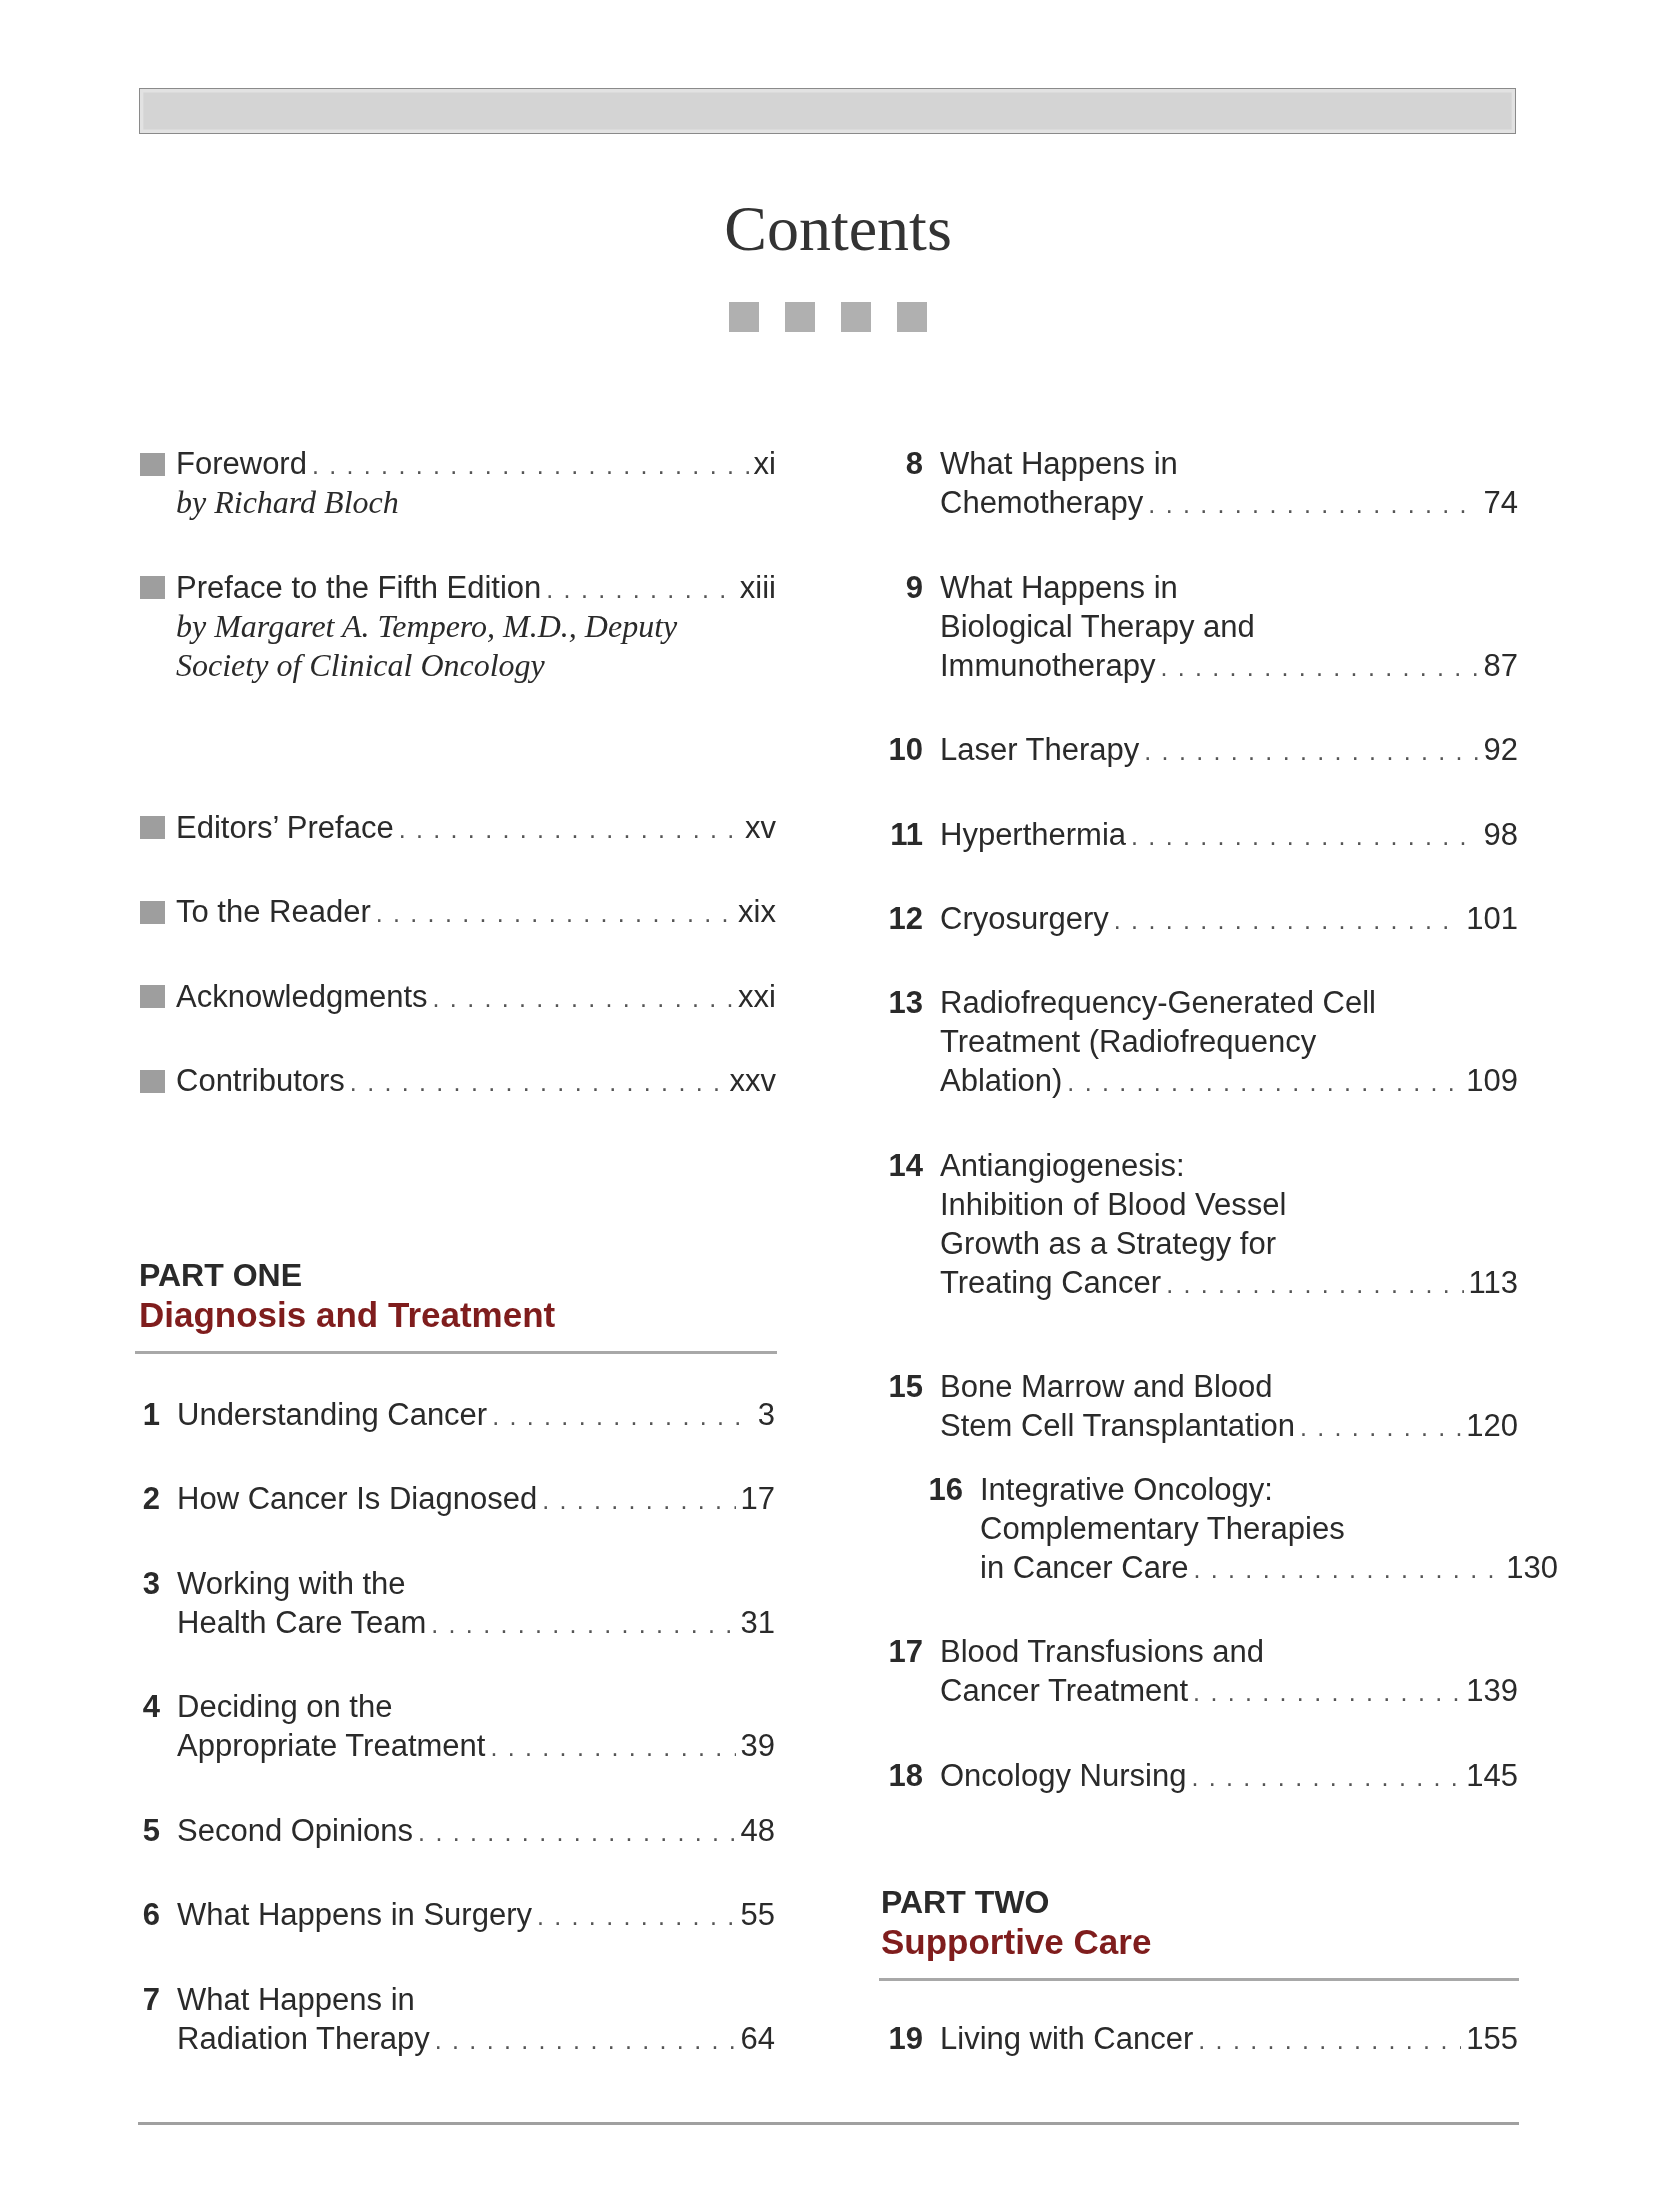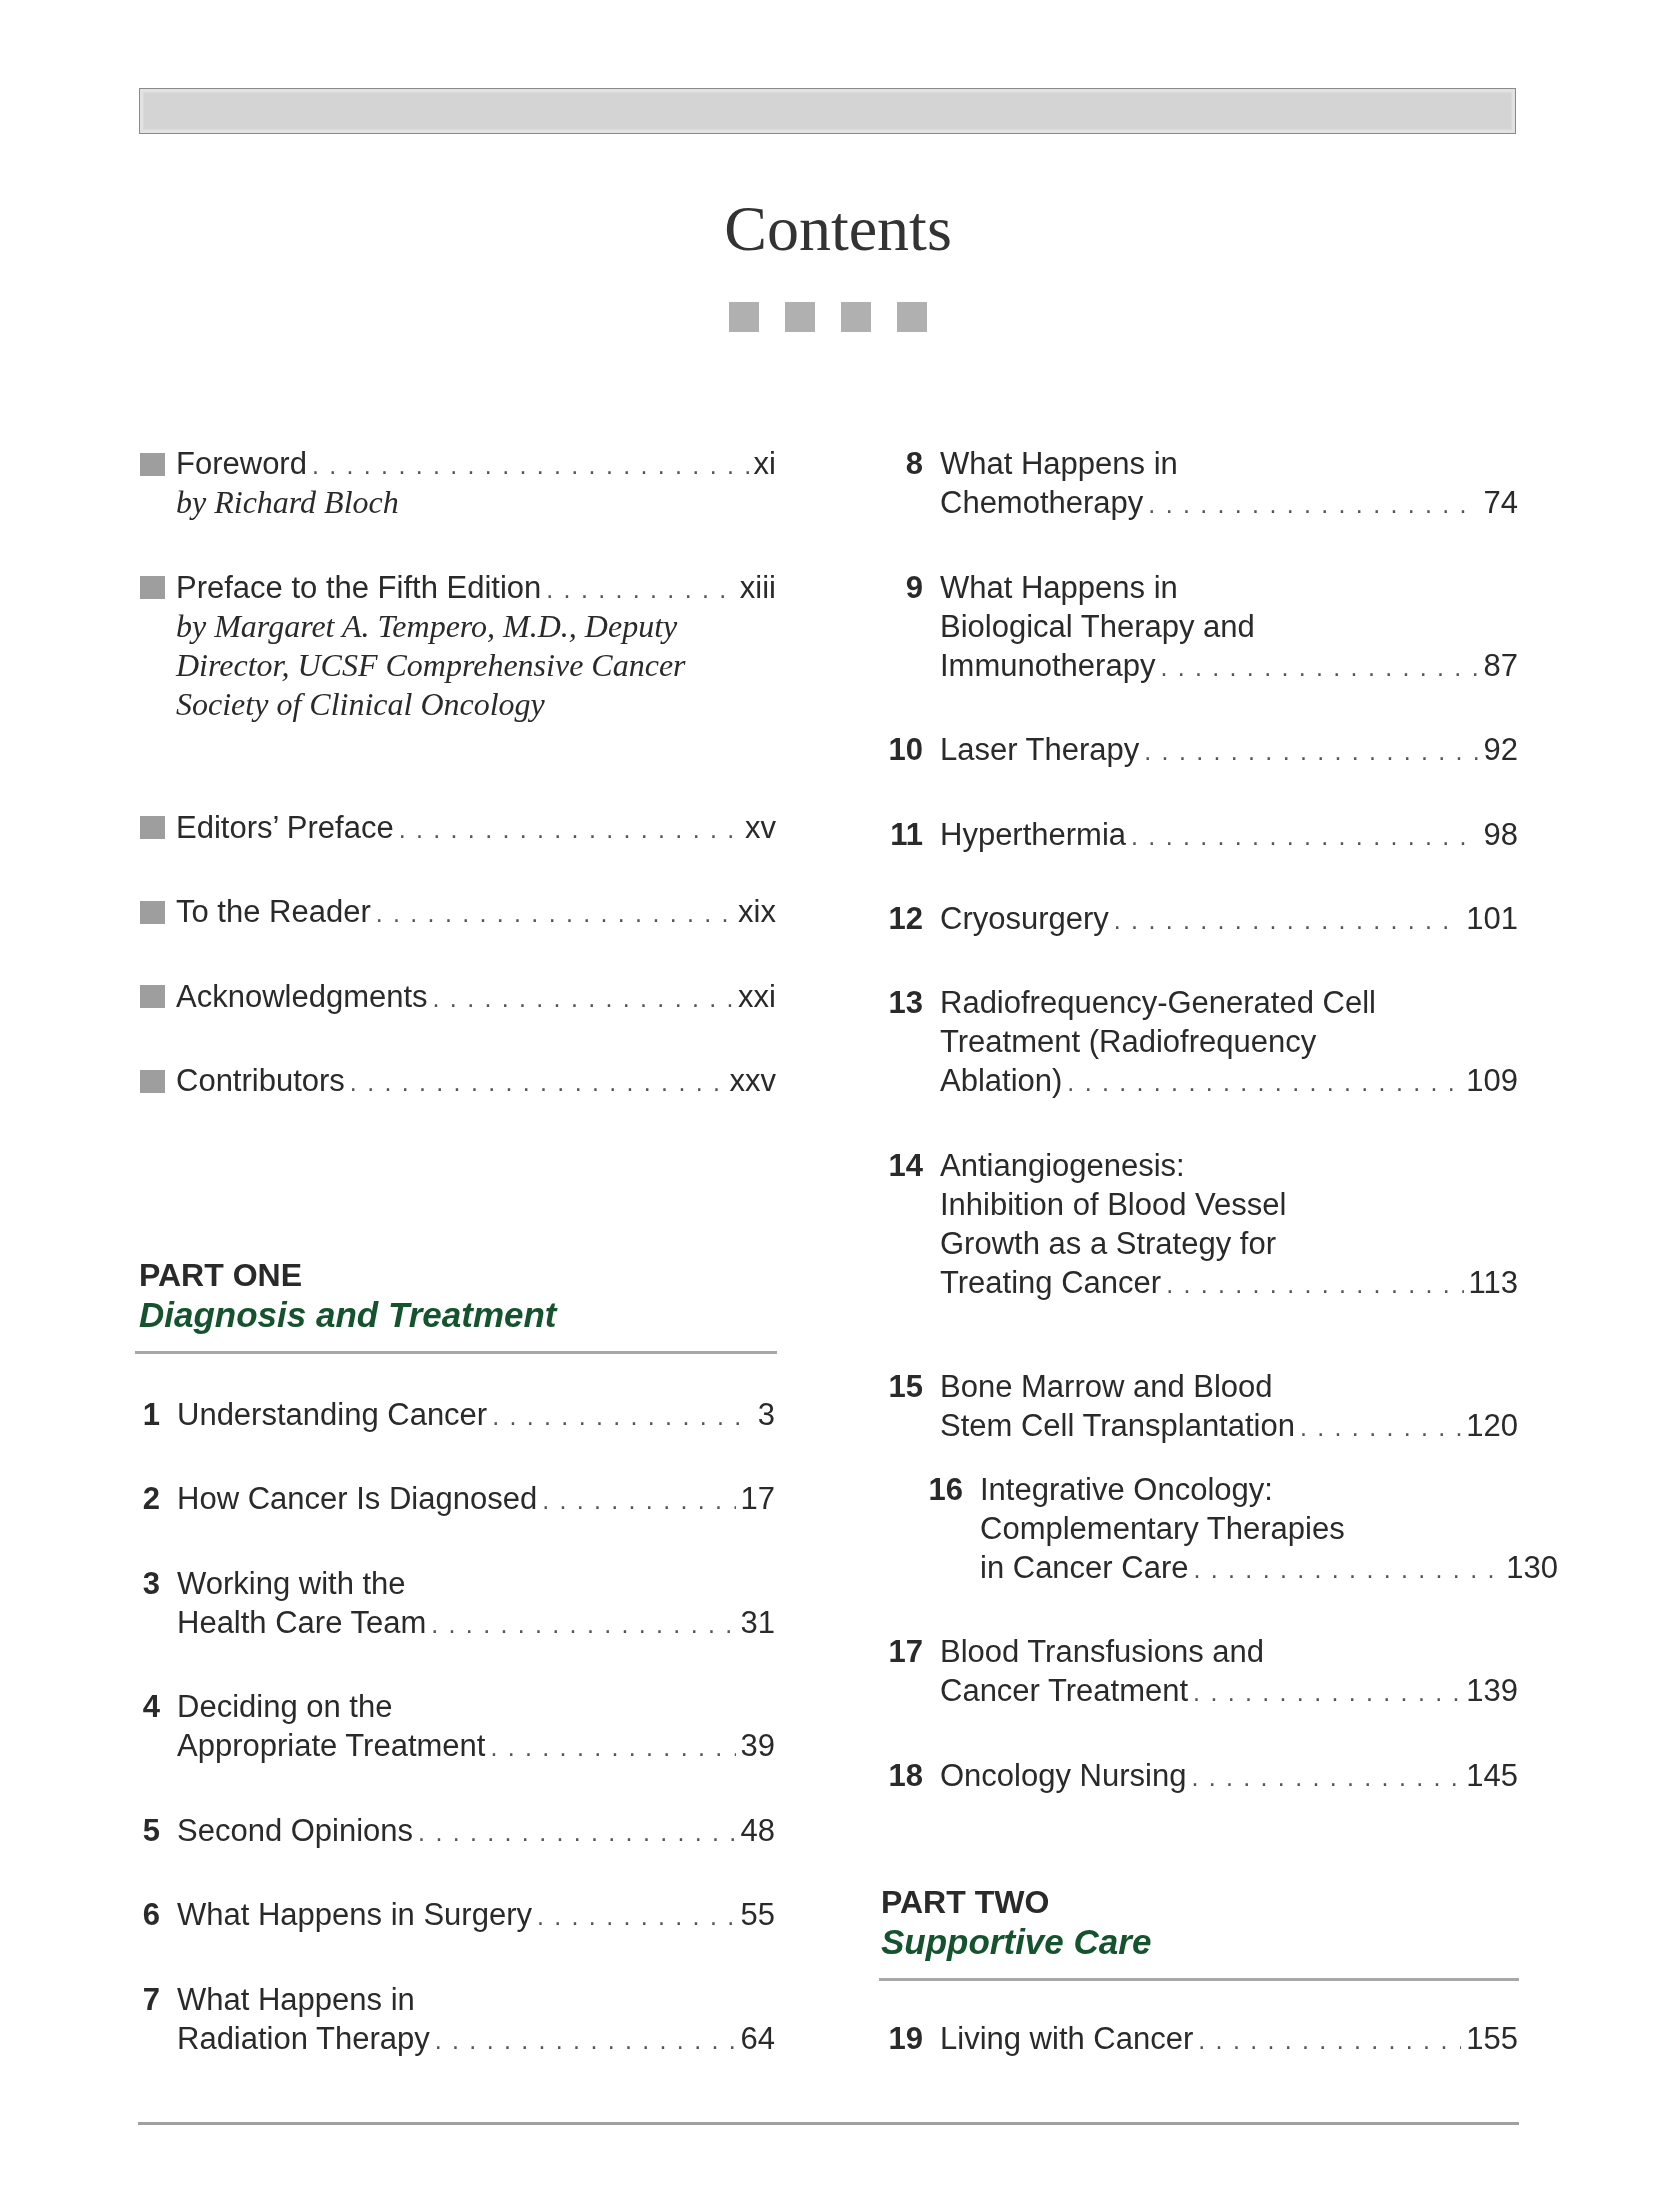--- a/index.html
+++ b/index.html
@@ -104,23 +104,22 @@
       position: absolute;
       font-size: 32px;
       font-weight: bold;
       line-height: 39px;
       color: #2a2a2a;
     }
     .part-title {
       position: absolute;
       font-size: 35px;
       font-weight: bold;
-      font-style: italic;
       line-height: 42px;
-      color: #14532d;
+      color: #7f1d1d;
     }
     .rule {
       position: absolute;
       height: 2.5px;
       background: #a8a8a8;
     }
   </style>
 </head>
 <body>
 
@@ -146,21 +145,20 @@
 </div>
 
 <div class="bullet" style="top:576px"></div>
 <div class="entry" style="left:176px; top:568px; width:600px;">
   <div class="line">
     <span>Preface to the Fifth Edition</span>
     <span class="leader"></span>
     <span class="page">xiii</span>
   </div>
   <div class="byline">by Margaret A. Tempero, M.D., Deputy</div>
-  <div class="byline">Director, UCSF Comprehensive Cancer</div>
   <div class="byline">Society of Clinical Oncology</div>
 </div>
 
 <div class="bullet" style="top:816px"></div>
 <div class="entry" style="left:176px; top:808px; width:600px;">
   <div class="line">
     <span>Editors’ Preface</span>
     <span class="leader"></span>
     <span class="page">xv</span>
   </div>

